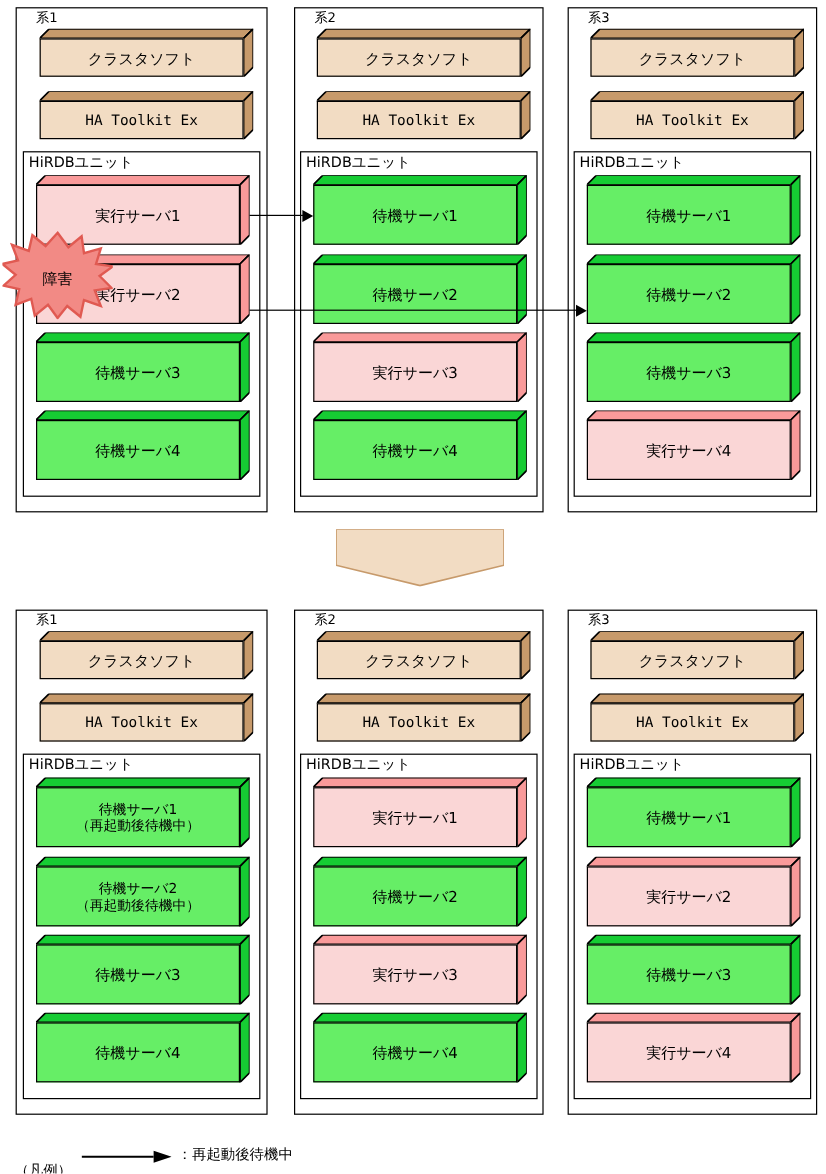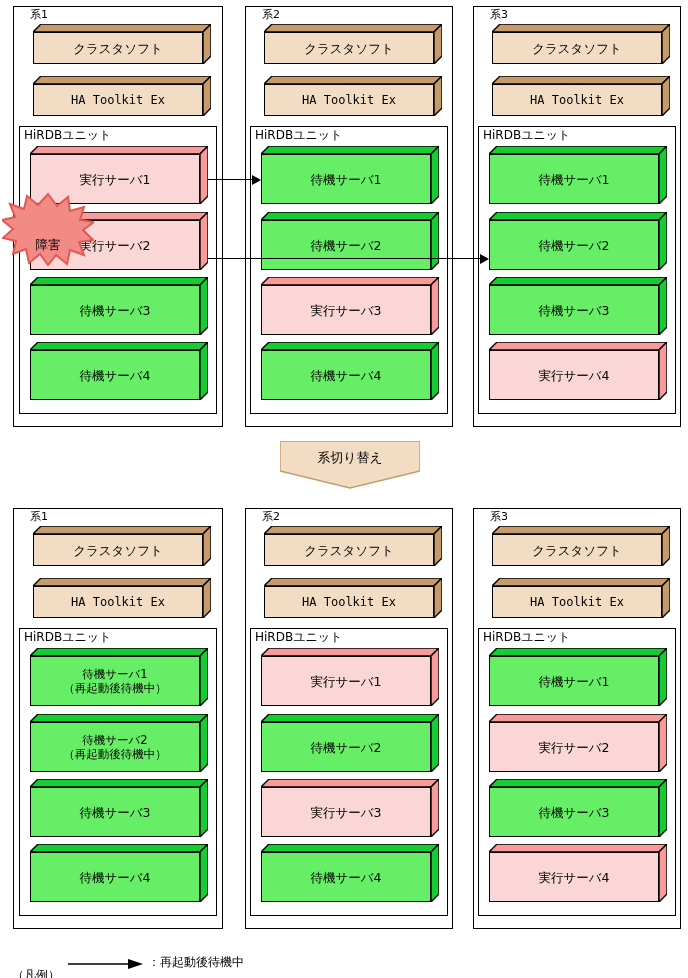--- a/index.html
+++ b/index.html
@@ -38,21 +38,21 @@
   .switch-banner{position:absolute;}
   .switch-banner .txt{
     position:absolute;left:0;top:0;width:100%;height:58px;
     display:flex;align-items:center;justify-content:center;
     font-size:13px;
   }
 
   
   .starburst{position:absolute;}
   .starburst .txt{
-    position:absolute;left:0;top:16px;width:100%;height:100%;
+    position:absolute;left:0;top:4px;width:100%;height:100%;
     display:flex;align-items:center;justify-content:center;
     font-size:12.5px;
   }
 
   
   .legend{position:absolute;font-size:12px;}
 </style>
 </head>
 <body>
 
@@ -230,21 +230,20 @@
   <div class="arrow-line" style="left:208px;top:179px;width:45px;"></div>
   <div class="arrow-head" style="left:252px;top:175px;"></div>
 
   <div class="arrow-line" style="left:208px;top:258px;width:273px;"></div>
   <div class="arrow-head" style="left:480px;top:254px;"></div>
 
   <div class="switch-banner" style="left:280px;top:441px;width:140px;height:48px;">
     <svg width="140" height="48" viewBox="0 0 140 48">
       <polygon points="0,0 140,0 140,30 70,47 0,30" fill="#f2dcc3" stroke="#c79a6b" stroke-width="1.4"></polygon>
     </svg>
-    <div class="txt" style="height:34px;">系切り替え</div>
   </div>
 
   <div class="sys-frame" style="left:13px;top:508px;width:210px;height:421px;"></div>
   <div class="sys-label" style="left:30px;top:511px;">系1</div>
 
   <div class="box3d" style="left:33px;top:526px;width:178px;height:40px;">
     <svg width="178" height="40" viewBox="0 0 178 40">
       <polygon points="0,8 8,0 178,0 170,8" fill="#c79a6b" stroke="#000" stroke-width="1.4"></polygon>
       <polygon points="170,8 178,0 178,32 170,40" fill="#c79a6b" stroke="#000" stroke-width="1.4"></polygon>
     </svg>

